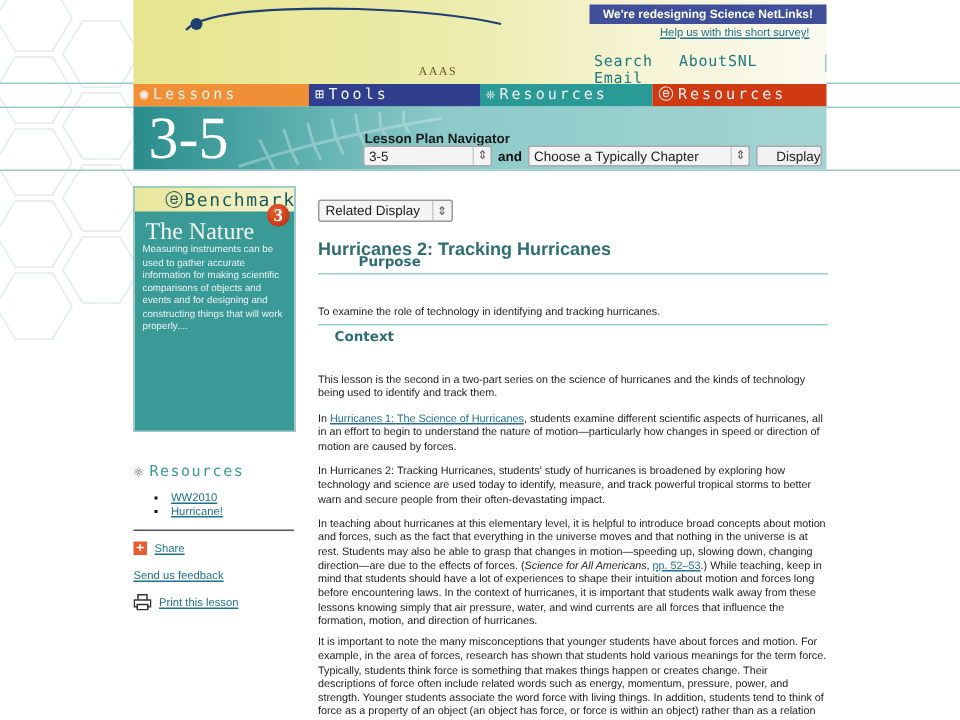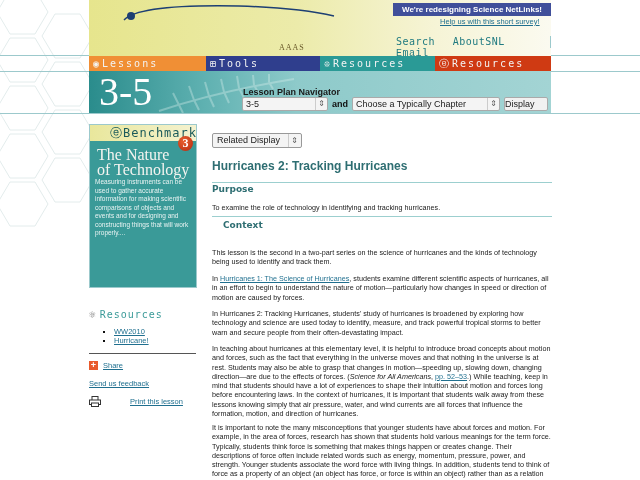--- a/index.html
+++ b/index.html
@@ -21,21 +21,21 @@
   .logo-swoosh { position: absolute; left: 30px; top: 2px; width: 220px; height: 20px; }
   .aaas { position: absolute; left: 190px; top: 43px; font-family: "Liberation Serif", serif;
     font-size: 8px; color: #6a5a2a; letter-spacing: 1px; }
   .redesign { position: absolute; left: 393px; top: 3px; width: 158px; height: 13px; background: #404f9a;
     color: #fff; font-size: 8px; font-weight: bold; text-align: center; line-height: 13px; }
   .survey { position: absolute; left: 440px; top: 17px; font-size: 7.5px; color: #1f6f8f; text-decoration: underline; }
   .toplinks { position: absolute; left: 396px; top: 36px; width: 155px; height: 12px;
     font-family: "DejaVu Sans Mono", monospace; font-size: 10px; color: #1f7a80; letter-spacing: 0.5px;
     border-right: 1px solid #9cc9cc; }
   .toplinks span { margin-right: 11px; }
-  .toplinks span:last-child { margin-right: 0; font-family: Liberation Mono, monospace; }
+  .toplinks span:last-child { margin-right: 0; }
 
   
   .nav { position: absolute; left: 89px; top: 56px; width: 462px; height: 15px; display: flex; }
   .tab { height: 15px; line-height: 15px; font-family: "DejaVu Sans Mono", monospace; font-size: 10px;
     letter-spacing: 2px; color: #f3f3f3; padding-left: 4px; display: flex; align-items: center; }
   .tab .ticon { font-size: 10px; margin-right: 3px; letter-spacing: 0; }
   .tab-lessons { background: #f08f35; width: 117px; }
   .tab-tools { background: #2f3e8d; width: 114px; }
   .tab-resources { background: #2a9a96; width: 115px; }
   .tab-benchmarks { background: #cf3a13; width: 116px; }
@@ -47,21 +47,21 @@
     color: #ffffff; line-height: 40px; }
   .fern { position: absolute; left: 60px; top: 0; width: 150px; height: 42px; opacity: 0.35; }
   .lpn-label { position: absolute; left: 154px; top: 16px; font-size: 9px; font-weight: bold; color: #1a1a1a; }
   .sel { position: absolute; height: 14px; background: #f4f4f4; border: 1px solid #aaa; border-radius: 2px;
     font-size: 9px; color: #222; line-height: 12px; padding-left: 3px; }
   .sel .arr { position: absolute; right: 2px; top: 0; font-size: 8px; color: #555; border-left: 1px solid #ccc; padding-left: 2px; }
   .sel-grade { left: 153px; top: 26px; width: 86px; }
   .and-label { position: absolute; left: 243px; top: 28px; font-size: 9px; font-weight: bold; color: #111; }
   .sel-chapter { left: 263px; top: 26px; width: 148px; }
   .btn-display { position: absolute; left: 415px; top: 26px; width: 44px; height: 14px; background: #f1f1f1;
-    border: 1px solid #aaa; border-radius: 2px; font-size: 9px; line-height: 12px; text-align: left; color: #222; }
+    border: 1px solid #aaa; border-radius: 2px; font-size: 9px; line-height: 12px; text-align: right; color: #222; }
 
   
   .bench { position: absolute; left: 89px; top: 124px; width: 108px; height: 164px; background: #3a9a98;
     border: 1px solid #9cc9cc; }
   .bench-head { height: 16px; background: linear-gradient(90deg, #e9e79c, #f4f2cf); font-family: "DejaVu Sans Mono", monospace;
     font-size: 12px; letter-spacing: 1px; color: #1a5a5a; padding-left: 20px; line-height: 16px; }
   .bench-num { position: absolute; left: 88px; top: 11px; width: 15px; height: 15px; border-radius: 50%;
     background: radial-gradient(circle at 40% 35%, #e9612f, #b3260e); color: #fff; font-family: "Liberation Serif", serif;
     font-weight: bold; font-size: 12px; text-align: center; line-height: 15px; }
   .bench-title { font-family: "Liberation Serif", serif; font-size: 16px; color: #f4f4f0; line-height: 15px;
@@ -76,21 +76,21 @@
   .res-head .ricon { color: #666; margin-right: 4px; font-size: 11px; letter-spacing: 0; }
   .res-list { position: absolute; left: 106px; top: 327px; list-style: square; font-size: 7.5px; }
   .res-list li { margin-left: 8px; color: #111; line-height: 9px; }
   .res-list a { color: #1f6f8f; text-decoration: underline; }
   .res-divider { position: absolute; left: 89px; top: 353px; width: 107px; height: 1px; background: #555; }
   .share { position: absolute; left: 89px; top: 361px; display: flex; align-items: center; font-size: 7.5px; }
   .share-icon { width: 9px; height: 9px; background: #e95a2c; color: #fff; font-size: 9px; line-height: 9px; text-align: center;
     font-weight: bold; margin-right: 5px; }
   .share a, .feedback, .print a { color: #1f6f8f; text-decoration: underline; }
   .feedback { position: absolute; left: 89px; top: 379px; font-size: 7.5px; }
-  .print { position: absolute; left: 89px; top: 396px; display: flex; align-items: center; font-size: 7.5px; gap: 24px; }
+  .print { position: absolute; left: 89px; top: 396px; display: flex; align-items: center; font-size: 7.5px; }
   .print-icon { width: 12px; height: 11px; margin-right: 5px; }
 
   
   .main { position: absolute; left: 212px; top: 133px; width: 340px; }
   .rel-sel { position: absolute; left: 0; top: 0; width: 90px; height: 15px; background: #f4f4f4; border: 1px solid #999;
     border-radius: 2px; font-size: 9px; color: #222; line-height: 13px; padding-left: 4px; }
   .rel-sel .arr { position: absolute; right: 3px; top: 0; font-size: 8px; color: #555; border-left: 1px solid #ccc; padding-left: 2px; }
   .title { position: absolute; left: 0; top: 26px; font-size: 12px; font-weight: bold; color: #2e6e72; white-space: nowrap; }
   .sec-rule { position: absolute; left: 0; width: 340px; height: 1px; background: #9ccfcf; }
   .sec-head { position: absolute; left: 0; font-size: 9px; font-weight: bold; color: #2e6e72; font-family: "DejaVu Sans", sans-serif; }
@@ -177,21 +177,20 @@
   <div class="btn-display">Display</div>
 </div>
 
 <div class="bench">
   <div class="bench-head">
     <span>ⓔ</span><span>Benchmark</span>
   </div>
   <div class="bench-num">3</div>
   <div class="bench-title">
     <div>The Nature</div>
-    <div>of Technology</div>
   </div>
   <div class="bench-desc">Measuring instruments can be used to gather accurate information for making scientific comparisons of objects and events and for designing and constructing things that will work properly....</div>
 </div>
 
 <div class="res-head">
   <span class="ricon">⚛</span>
   <span>Resources</span>
 </div>
 <ul class="res-list">
   <li><a>WW2010</a></li>
@@ -213,21 +212,21 @@
 </div>
 
 <div class="main">
   <div class="rel-sel">
     <span>Related Display</span>
     <span class="arr">⇕</span>
   </div>
   <div class="title">Hurricanes 2: Tracking Hurricanes</div>
 
   <div class="sec-rule" style="top:49px;"></div>
-  <div class="sec-head" style="top:51px;">Purpose</div>
+  <div class="sec-head" style="top:37px;margin-left:27px;">Purpose</div>
   <div class="para" style="top:70px;">To examine the role of technology in identifying and tracking hurricanes.</div>
 
   <div class="sec-rule" style="top:83px;"></div>
   <div class="sec-head" style="top:87px;padding-left:11px;">Context</div>
 
   <div class="para" style="top:115px;">This lesson is the second in a two-part series on the science of hurricanes and the kinds of technology being used to identify and track them.</div>
   <div class="para" style="top:141px;">
     <span>In </span><a>Hurricanes 1: The Science of Hurricanes</a><span>, students examine different scientific aspects of hurricanes, all in an effort to begin to understand the nature of motion—particularly how changes in speed or direction of motion are caused by forces.</span>
   </div>
   <div class="para" style="top:176px;">In Hurricanes 2: Tracking Hurricanes, students' study of hurricanes is broadened by exploring how technology and science are used today to identify, measure, and track powerful tropical storms to better warn and secure people from their often-devastating impact.</div>

